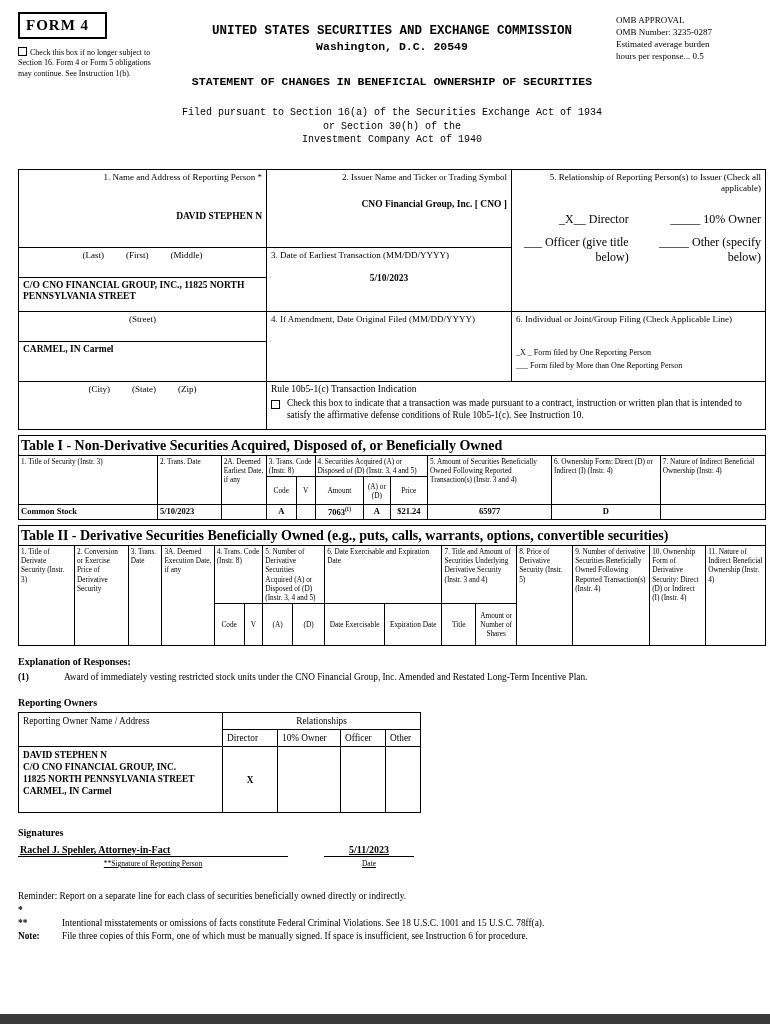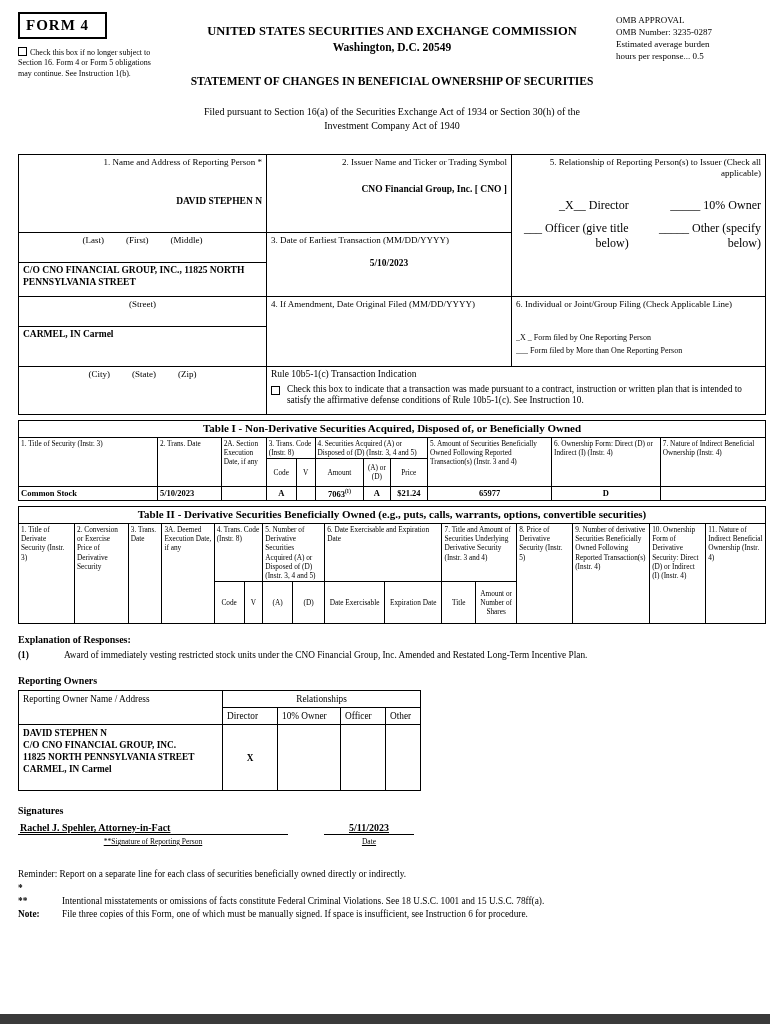--- a/index.html
+++ b/index.html
@@ -10,21 +10,21 @@
   }
   .page{padding:12px 4px 0 18px;}
 
   
   .topbar{display:flex;align-items:flex-start;}
   .col-left{width:150px;flex:0 0 150px;}
   .form4-box{border:2px solid #000;font-weight:bold;font-size:15px;letter-spacing:1px;
     display:inline-block;padding:3px 16px 3px 6px;}
   .chk-row{margin-top:8px;font-size:8px;line-height:1.3;width:140px;}
   .checkbox{display:inline-block;width:7px;height:7px;border:1px solid #000;margin-right:3px;vertical-align:-1px;background:#fff;}
-  .col-center{flex:1 1 auto;text-align:center;padding:0 6px;}
+  .col-center{flex:1 1 auto;text-align:center;padding:0 6px;font-family:Liberation Mono, monospace;}
   .commission-title{font-weight:bold;font-size:12.5px;margin-top:12px;}
   .commission-city{font-weight:bold;font-size:11.5px;margin-top:2px;}
   .statement-title{font-weight:bold;font-size:11.5px;margin-top:22px;}
   .filed{font-size:10px;margin-top:18px;line-height:1.35;}
   .col-right{width:150px;flex:0 0 150px;font-size:9px;line-height:1.35;padding-top:2px;}
 
   
   table.info{width:100%;border-collapse:collapse;table-layout:fixed;margin-top:22px;}
   table.info td{border:1px solid #000;vertical-align:top;padding:2px 4px;font-size:9px;line-height:1.25;}
   .cell-label{font-size:9px;}
@@ -34,21 +34,21 @@
   .name-labels{display:flex;justify-content:center;gap:22px;font-size:9px;}
   .checkline-grid{display:grid;grid-template-columns:46% 54%;row-gap:8px;font-size:12px;margin-top:18px;}
   .filing-lines{margin-top:22px;font-size:8px;line-height:1.6;}
   .rule-title{font-size:9.5px;}
   .rule-chk{display:flex;gap:4px;margin-top:3px;font-size:9.3px;line-height:1.25;}
   .rule-chk .checkbox{flex:0 0 auto;margin-top:2px;}
 
   
   .tbl{width:100%;border-collapse:collapse;table-layout:fixed;margin-top:5px;}
   .tbl td{border:1px solid #000;vertical-align:top;padding:1px 2px;font-size:7.3px;line-height:1.25;word-wrap:break-word;}
-  .tbl .tbl-title{font-size:11px;font-weight:bold;text-align:center;padding:1px 2px;}
+  .tbl .tbl-title{font-size:14px;font-weight:bold;padding:1px 2px;}
   .tbl tr.subhdr td{text-align:center;vertical-align:middle;}
   .tbl tr.data td{font-size:8.5px;font-weight:bold;}
   .tbl tr.data td.plain{font-weight:normal;}
   sup{font-size:60%;}
 
   
   .sec-heading{font-weight:bold;font-size:10px;margin-top:10px;}
   .explain-row{display:flex;margin-top:4px;font-size:9.3px;line-height:1.3;}
   .explain-marker{flex:0 0 46px;font-weight:bold;}
 
@@ -198,21 +198,21 @@
         <col style="width:14.5%">
         <col style="width:14%">
     </colgroup>
     <tbody>
         <tr>
           <td class="tbl-title" colspan="11">Table I - Non-Derivative Securities Acquired, Disposed of, or Beneficially Owned</td>
         </tr>
     <tr>
       <td rowspan="2">1. Title of Security (Instr. 3)</td>
       <td rowspan="2">2. Trans. Date</td>
-      <td rowspan="2">2A. Section Execution Date, if any</td>
+      <td rowspan="2">2A. Deemed Earliest Date, if any</td>
       <td colspan="2">3. Trans. Code (Instr. 8)</td>
       <td colspan="3">4. Securities Acquired (A) or Disposed of (D) (Instr. 3, 4 and 5)</td>
       <td rowspan="2">5. Amount of Securities Beneficially Owned Following Reported Transaction(s) (Instr. 3 and 4)</td>
       <td rowspan="2">6. Ownership Form: Direct (D) or Indirect (I) (Instr. 4)</td>
       <td rowspan="2">7. Nature of Indirect Beneficial Ownership (Instr. 4)</td>
     </tr>
     <tr class="subhdr" style="height:28px;">
       <td>Code</td>
       <td>V</td>
       <td>Amount</td>

